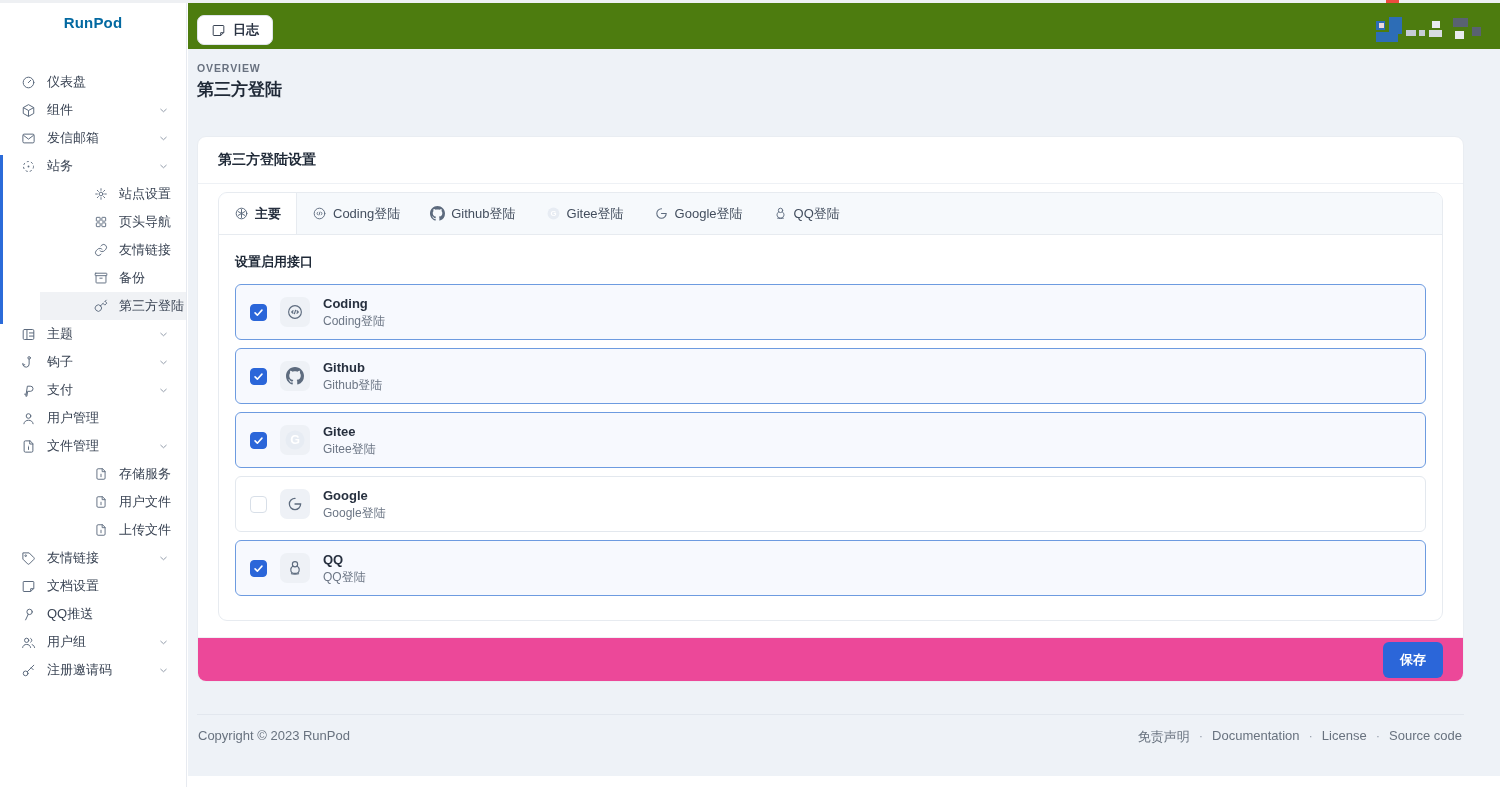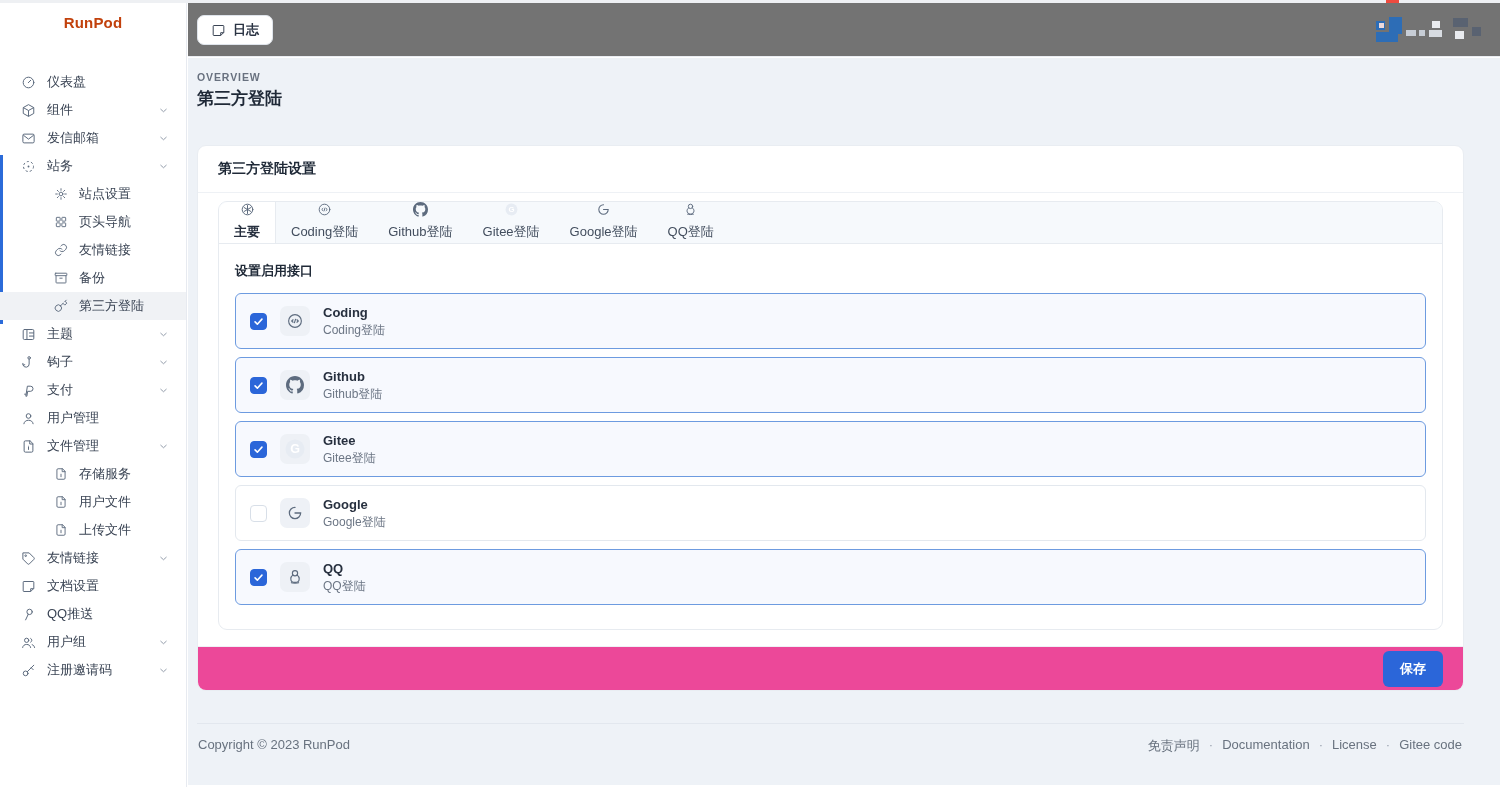--- a/index.html
+++ b/index.html
@@ -13,67 +13,67 @@
 
   
   .top-strip { position:absolute; left:0; top:0; width:1500px; height:3px; background:#eef0f3; }
   .top-strip .red { position:absolute; left:1386px; top:0; width:13px; height:3px; background:#ee4b3f; }
 
   
   .sidebar {
     position:absolute; left:0; top:3px; width:187px; height:784px;
     background:#ffffff; border-right:1px solid #e7eaf0;
   }
-  .brand { text-align:center; padding-top:11px; font-size:15px; font-weight:700; color:#c2410c; letter-spacing:.2px; }
+  .brand { text-align:center; padding-top:11px; font-size:15px; font-weight:700; color:#0369a1; letter-spacing:.2px; }
   .nav { position:absolute; left:0; top:65px; width:186px; }
   .nitem {
     position:relative; height:28px; display:flex; align-items:center;
     padding-left:21px; gap:11px; font-size:13px; color:#3a4454; cursor:pointer;
   }
   .nitem .nico { width:15px; height:15px; color:#5d6b7e; flex:0 0 15px; }
-  .nitem.sub { padding-left:54px; }
+  .nitem.sub { padding-left:54px;margin-left:40px; }
   .nitem.sub .nico { width:14px; height:14px; flex:0 0 14px; }
   .nitem.selected { background:#f0f2f5; }
   .nitem .chev { position:absolute; right:17px; width:11px; height:11px; color:#8a94a3; }
   .group-bar { position:absolute; left:0; top:152px; width:3px; height:169px; background:#2b6bd9; }
 
   
   .hdr {
     position:absolute; left:188px; top:3px; width:1312px; height:54px;
-    background:#737373; border-bottom:1px solid #eaedf2;
+    background:#4d7c0f; border-bottom:1px solid #eaedf2;
   }
   .log-btn {
     position:absolute; left:9px; top:12px; height:30px;
     display:inline-flex; align-items:center; gap:7px; padding:0 13px;
     border:1px solid #dfe4eb; border-radius:7px; background:#fff;
     font-size:13px; font-weight:600; color:#2a3343; cursor:pointer;
   }
   .log-btn svg { width:15px; height:15px; color:#3a4454; }
   .pix-logo { position:absolute; right:12px; top:11px; }
 
   
   .main {
-    position:absolute; left:188px; top:58px; width:1312px; height:727px;
+    position:absolute; left:188px; top:49px; width:1312px; height:727px;
     background:#eef2f7; padding:13px 36px 0 9px;
   }
   .eyebrow { font-size:10.5px; font-weight:700; letter-spacing:.9px; color:#68717f; }
   .page-title { margin-top:4px; font-size:17px; font-weight:700; color:#1f2937; }
 
   .card {
     margin-top:35px; background:#fff; border:1px solid #e9edf2; border-radius:9px;
     overflow:hidden;
   }
   .card-hd { padding:14px 20px; font-size:14px; font-weight:700; color:#1f2937; border-bottom:1px solid #eef1f5; }
   .card-bd { padding:8px 20px 16px 20px; }
 
   .panel { border:1px solid #e7ebf0; border-radius:9px; overflow:hidden; }
   .tabbar { display:flex; background:#f6f9fc; border-bottom:1px solid #e7ebf0; height:42px; }
   .tab {
     display:flex; align-items:center; gap:6px; padding:0 15px; font-size:13px; color:#434e5e;
-    cursor:pointer; white-space:nowrap;flex-direction:column;
+    cursor:pointer; white-space:nowrap;
   }
   .tab svg { width:15px; height:15px; color:#5d6b7e; }
   .tab.active {
     background:#fff; border-right:1px solid #e7ebf0; color:#27303f; font-weight:600;
     border-top-left-radius:9px;
   }
   .panel-bd { padding:16px 16px 24px 16px; }
   .sec-label { font-size:13px; font-weight:700; color:#1f2937; margin:2px 0 13px 0; }
 
   .prow {
@@ -618,16 +618,16 @@
 
   <footer class="page-ft">
     <span>Copyright © 2023 RunPod</span>
     <span class="ft-links">
       <span class="lnk">免责声明</span>
       <span class="dot">·</span>
       <span class="lnk">Documentation</span>
       <span class="dot">·</span>
       <span class="lnk">License</span>
       <span class="dot">·</span>
-      <span class="lnk">Gitee code</span>
+      <span class="lnk">Source code</span>
     </span>
   </footer>
 </main>
 
 </body></html>

